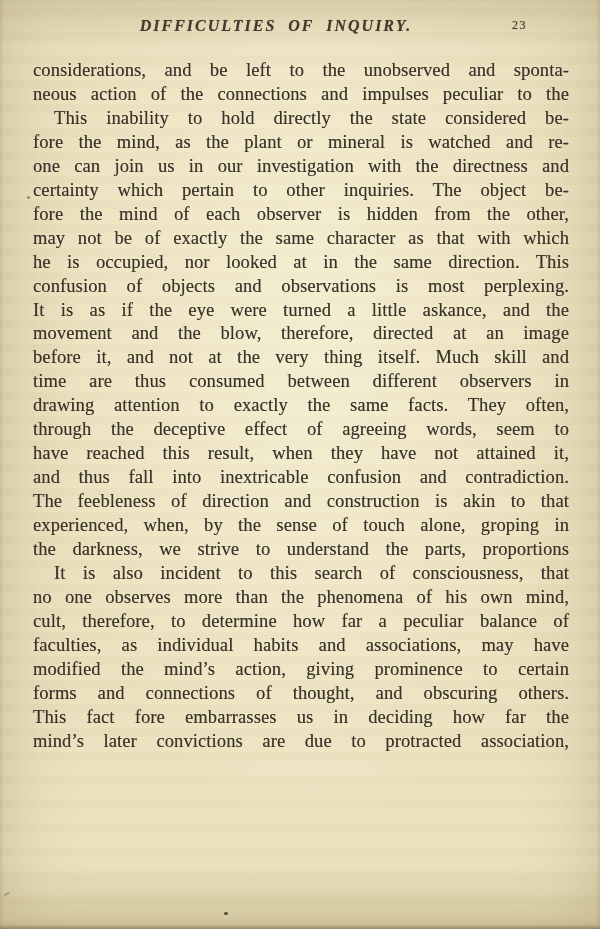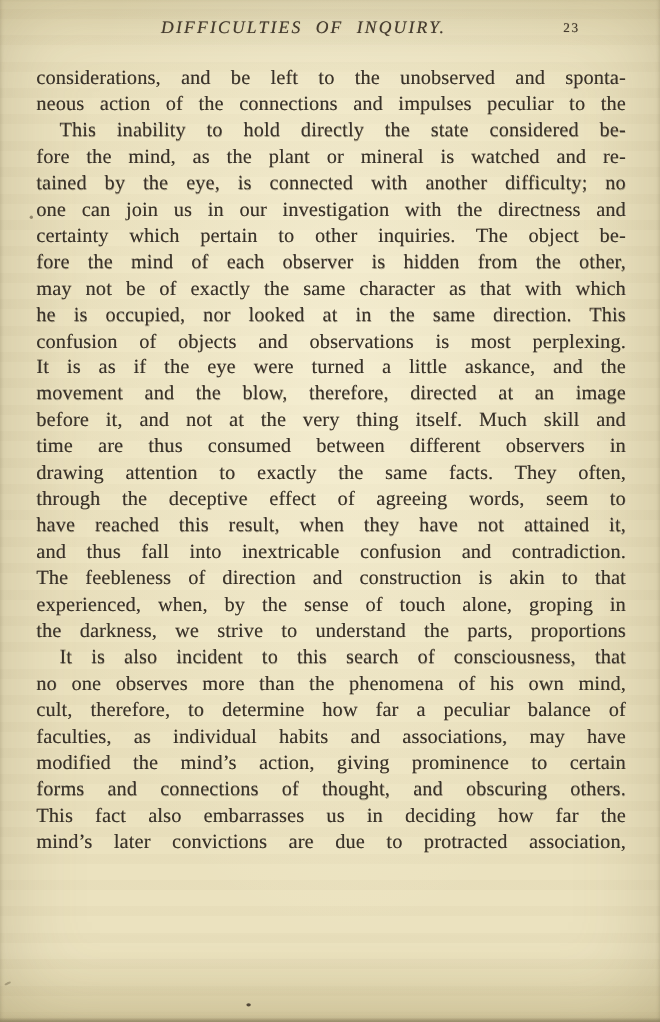--- a/index.html
+++ b/index.html
@@ -43,20 +43,21 @@
   .running-title {
     position: absolute; left: 276px; top: 0;
     transform: translateX(-50%);
     font-style: italic;
     font-size: 16px;
     letter-spacing: 2px;
     word-spacing: 6px;
     white-space: nowrap;
     color: var(--header-ink);
     text-shadow: 0 0 0.7px rgba(55,45,30,0.55);
+    font-weight: bold;
   }
   .page-number {
     position: absolute; left: 512px; top: 1px;
     font-size: 12px;
     letter-spacing: 1.5px;
     color: var(--header-ink);
     text-shadow: 0 0 0.7px rgba(55,45,30,0.55);
   }
 
   .page-body {
@@ -105,21 +106,20 @@
   </header>
 
   <main class="page-body">
       <div class="para">
         <div class="line">considerations, and be left to the unobserved and sponta-</div>
         <div class="line">neous action of the connections and impulses peculiar to the</div>
       </div>
       <div class="para indent">
         <div class="line">This inability to hold directly the state considered be-</div>
         <div class="line">fore the mind, as the plant or mineral is watched and re-</div>
-        <div class="line">tained by the eye, is connected with another difficulty; no</div>
         <div class="line">one can join us in our investigation with the directness and</div>
         <div class="line">certainty which pertain to other inquiries. The object be-</div>
         <div class="line">fore the mind of each observer is hidden from the other,</div>
         <div class="line">may not be of exactly the same character as that with which</div>
         <div class="line">he is occupied, nor looked at in the same direction. This</div>
         <div class="line">confusion of objects and observations is most perplexing.</div>
         <div class="line">It is as if the eye were turned a little askance, and the</div>
         <div class="line">movement and the blow, therefore, directed at an image</div>
         <div class="line">before it, and not at the very thing itself. Much skill and</div>
         <div class="line">time are thus consumed between different observers in</div>
@@ -131,21 +131,21 @@
         <div class="line">experienced, when, by the sense of touch alone, groping in</div>
         <div class="line">the darkness, we strive to understand the parts, proportions</div>
       </div>
       <div class="para indent">
         <div class="line">It is also incident to this search of consciousness, that</div>
         <div class="line">no one observes more than the phenomena of his own mind,</div>
         <div class="line">cult, therefore, to determine how far a peculiar balance of</div>
         <div class="line">faculties, as individual habits and associations, may have</div>
         <div class="line">modified the mind’s action, giving prominence to certain</div>
         <div class="line">forms and connections of thought, and obscuring others.</div>
-        <div class="line">This fact also embarrasses us in deciding how far the</div>
+        <div class="line">This fact fore embarrasses us in deciding how far the</div>
         <div class="line">mind’s later convictions are due to protracted association,</div>
       </div>
     </main>
 
   <div class="ink-dot"></div>
   <div class="ink-speck-a"></div>
   <div class="ink-speck-b"></div>
 
 </div>
 

